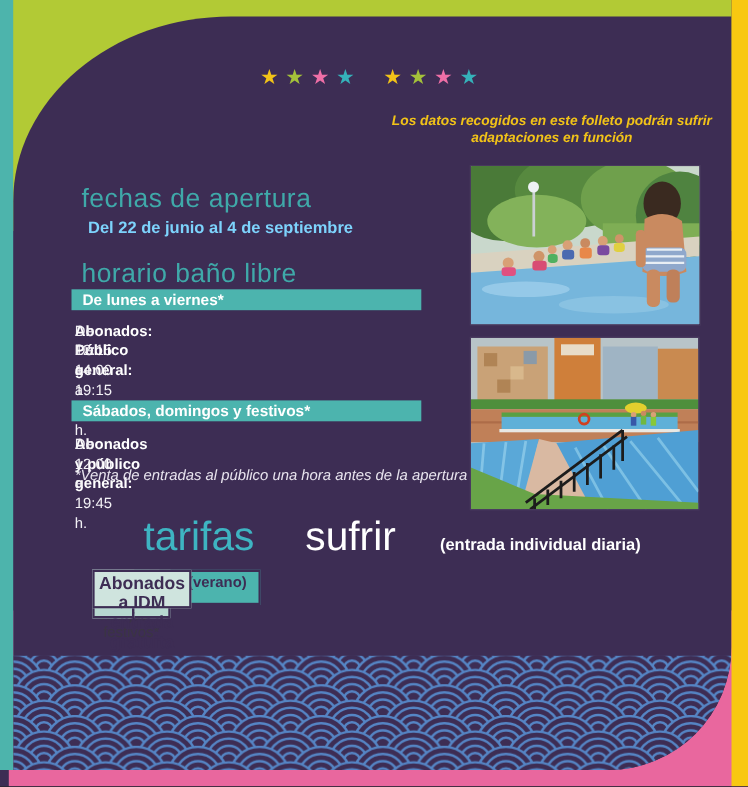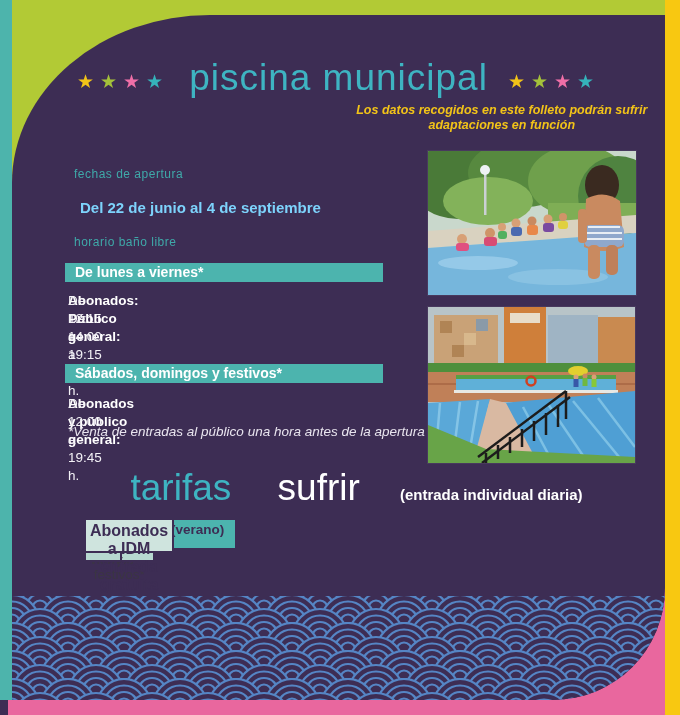--- a/index.html
+++ b/index.html
@@ -24,21 +24,21 @@
 
   .title-row{top:40px; left:0; width:653px; height:46px; text-align:center; white-space:nowrap;}
   .title-row .inner{position:static; display:inline-flex; align-items:center; gap:20px;}
   .stars{position:static; font-size:19px; letter-spacing:6px; line-height:19px; padding-top:6px;}
   .stars span{position:static;}
   .page-title{position:static; font-size:37px; line-height:46px; color:#3eb4c2; letter-spacing:1px; font-weight:400;}
 
   .disclaimer{top:88px; left:0; width:653px; text-align:center;
     color:#f2c318; font-size:12.5px; line-height:15px; font-weight:700; font-style:italic;}
 
-  .h-teal{color:#3fa9a9; font-size:12px; letter-spacing:.5px;}
+  .h-teal{color:#3fa9a9; font-size:24px; letter-spacing:.5px;}
   .h-fechas{left:62px; top:152px;}
   .dates{left:68px; top:184px; color:#7dd3fc; font-weight:700; font-size:15px;}
   .h-horario{left:62px; top:220px;text-align:center;}
 
   .banner{left:53px; width:318px; height:19px; background:#4cb4ae;
     color:#fff; font-weight:700; font-size:14px; line-height:19px; padding-left:10px; box-sizing:border-box;}
   .banner-1{top:248px;}
   .banner-2{top:349px;}
 
   .sched{color:#f3f1f6; font-size:13.5px; line-height:18px; left:56px;}
@@ -129,21 +129,20 @@
             </g>
           </g>
         </pattern>
       </defs>
       <rect x="0" y="0" width="653" height="104" fill="url(#seigaiha)"></rect>
     </svg>
 
     <div class="title-row">
       <div class="inner">
         <span class="stars"><span style="color: rgb(242, 195, 24);">★</span><span style="color: rgb(164, 193, 58);">★</span><span style="color: rgb(239, 111, 167);">★</span><span style="color: rgb(53, 178, 186);">★</span></span>
-        <span class="page-title">piscina municipal</span>
         <span class="stars"><span style="color: rgb(242, 195, 24);">★</span><span style="color: rgb(164, 193, 58);">★</span><span style="color: rgb(239, 111, 167);">★</span><span style="color: rgb(53, 178, 186);">★</span></span>
       </div>
     </div>
 
     <div class="disclaimer">
       <span>Los datos recogidos en este folleto podrán sufrir adaptaciones en función</span>
         <br>
     </div>
 
     <div class="h-teal h-fechas">fechas de apertura</div>

